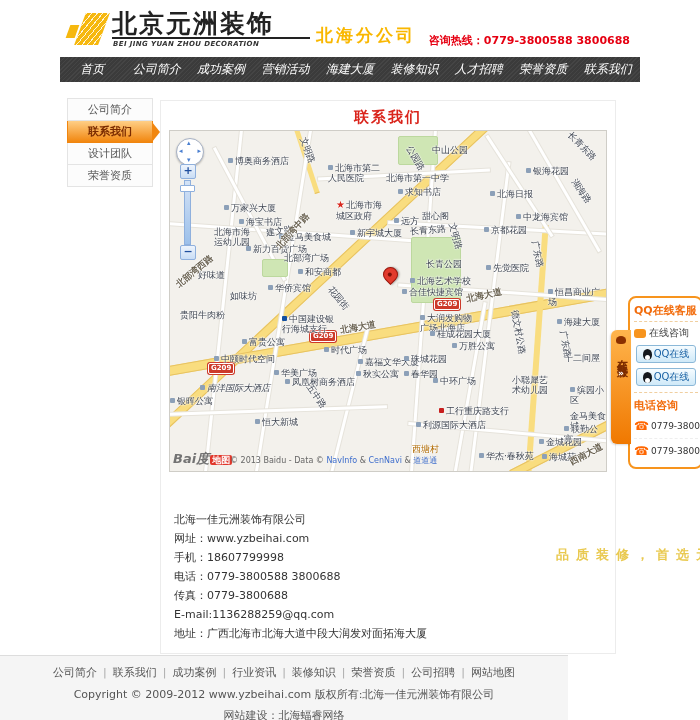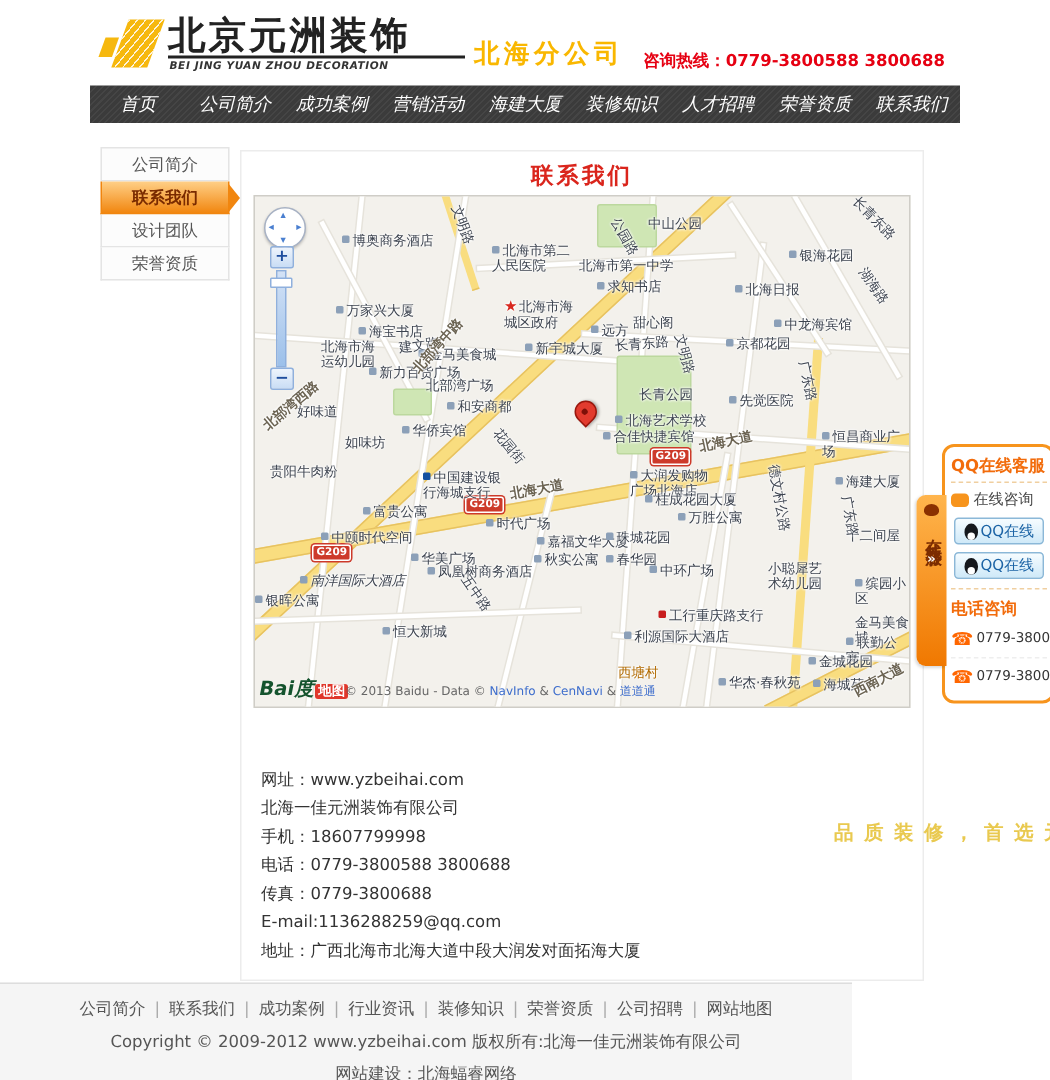--- a/index.html
+++ b/index.html
@@ -59,21 +59,21 @@
   .pan{position:absolute;left:6px;top:7px;width:26px;height:26px;border-radius:50%;background:#fff;border:1px solid #a8b2c4;box-shadow:0 1px 2px rgba(0,0,0,.25);z-index:5;cursor:pointer;}
   .pan i{position:absolute;font-style:normal;font-size:7px;color:#4a7fd0;line-height:7px;}
   .pan .pu{left:10px;top:1px}.pan .pd{left:10px;bottom:1px}.pan .pl{left:2px;top:9px}.pan .pr{right:2px;top:9px}
   .zbtn{position:absolute;width:14px;height:13px;background:linear-gradient(180deg,#eef4fc,#c9ddf5);border:1px solid #8fb0dd;color:#1f4e9e;
         font-size:11px;font-weight:bold;line-height:11px;text-align:center;border-radius:2px;z-index:5;cursor:pointer;}
   .zplus{left:10px;top:33px;}
   .zminus{left:10px;top:114px;}
   .ztrack{position:absolute;left:14px;top:49px;width:5px;height:63px;background:linear-gradient(180deg,#d3e2f6,#9cc0ea);border:1px solid #8fb0dd;z-index:5;cursor:pointer;}
   .zhandle{position:absolute;left:10px;top:54px;width:13px;height:5px;background:#fff;border:1px solid #8fb0dd;border-radius:1px;z-index:6;cursor:grab;}
   .blogo{position:absolute;left:3px;bottom:3px;z-index:6;white-space:nowrap;}
-  .bai{color:#14532d;font-size:13px;font-weight:bold;font-style:italic;}
+  .bai{color:#737373;font-size:13px;font-weight:bold;font-style:italic;}
   .bmap{background:#e0372b;color:#fff;font-size:9px;font-weight:bold;padding:0 2px;border-radius:2px;margin-left:1px;}
   .attr{position:absolute;left:60px;bottom:5px;font-size:8px;color:#666;z-index:6;white-space:nowrap;}
   .alink{color:#3d6dcc;cursor:pointer;}
 
   
   #contact{position:absolute;left:13px;top:413px;font-size:11px;color:#333;}
   #contact p{margin:0 0 7.5px 0;line-height:11.5px;white-space:nowrap;}
 
   
   .slogan{position:absolute;left:556px;top:546px;font-size:13px;font-weight:bold;color:#e9c94f;letter-spacing:7px;white-space:nowrap;z-index:5;}
@@ -263,22 +263,22 @@
         <span class="ml" style="left: 369px; top: 306px;"><b class="dot" style="background: rgb(140, 160, 184);"></b>金城花园</span>
         <span class="ml" style="left: 242px; top: 313px; color: rgb(176, 106, 0);">西塘村</span>
         <span class="ml" style="left: 309px; top: 320px;"><b class="dot" style="background: rgb(140, 160, 184);"></b>华杰·春秋苑</span>
         <span class="ml" style="left: 372px; top: 321px;"><b class="dot" style="background: rgb(140, 160, 184);"></b>海城苑</span>
         <span class="ml" style="left: 382px; top: 208px; transform: rotate(80deg);">广东路</span>
         <span class="ml rd" style="left: 398px; top: 318px; transform: rotate(-28deg);">西南大道</span>
         <span class="ml" style="left: 387px; top: 186px;"><b class="dot" style="background: rgb(140, 160, 184);"></b>海建大厦</span>
       </div>
 
     <div id="contact">
+        <p>北海一佳元洲装饰有限公司</p>
         <p>网址：www.yzbeihai.com</p>
-        <p>北海一佳元洲装饰有限公司</p>
         <p>手机：18607799998</p>
         <p>电话：0779-3800588 3800688</p>
         <p>传真：0779-3800688</p>
         <p>E-mail:1136288259@qq.com</p>
         <p>地址：广西北海市北海大道中段大润发对面拓海大厦</p>
       </div>
   </main>
 
   <div class="slogan">品质装修，首选元</div>
 

